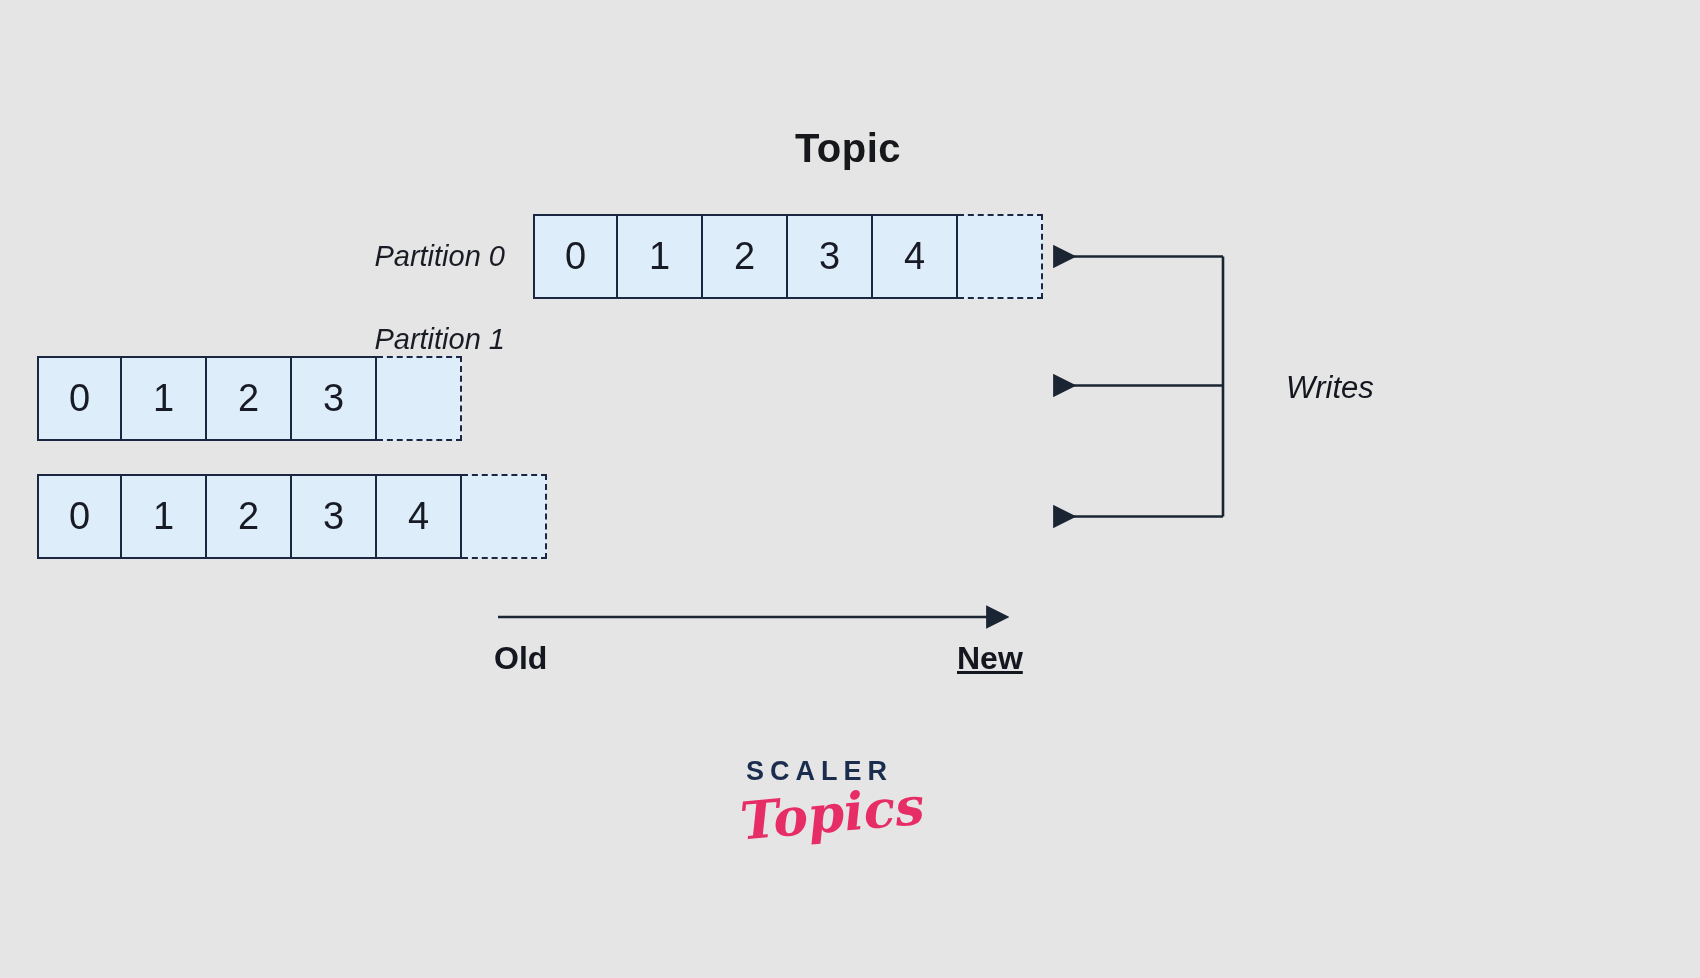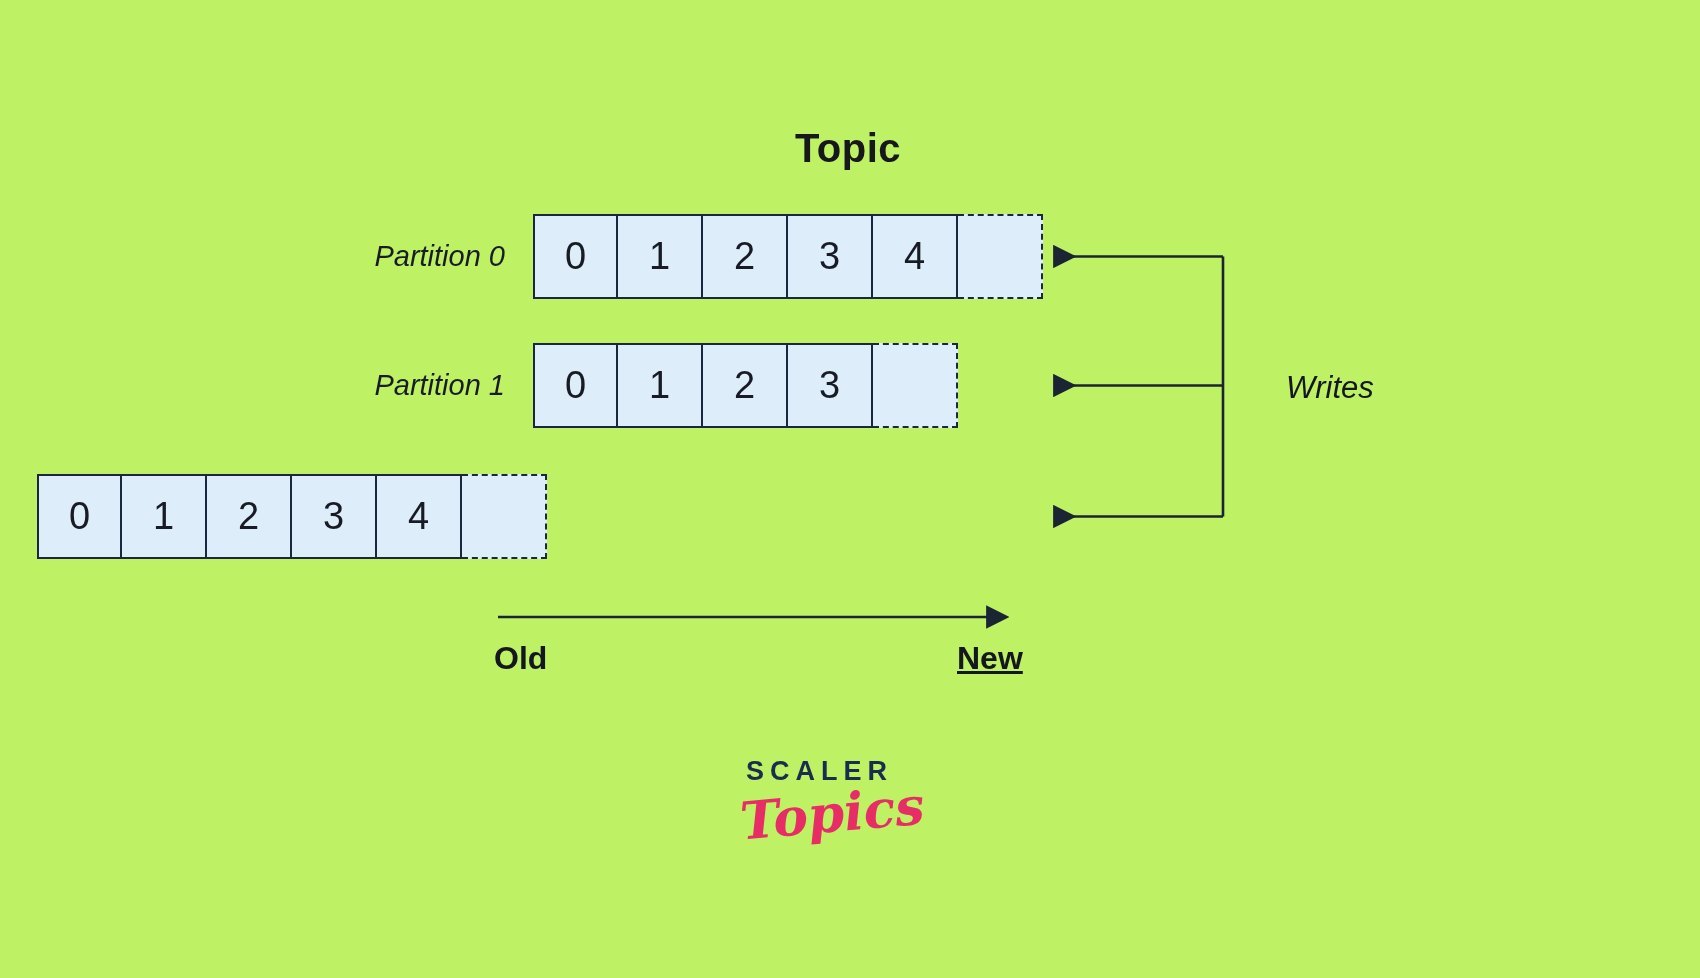--- a/index.html
+++ b/index.html
@@ -7,34 +7,34 @@
     --cell_border:#1b2740;
     --arrow:#1a2433;
     --text:#15181e;
     --logo_navy:#1b2d4e;
     --logo_pink:#e72d66;
   }
   html,body{margin:0;padding:0;background:#ffffff;}
   .canvas{
     position:relative;
     width:1700px;height:978px;
-    background:#bef264;
+    background:#e5e5e5;
     overflow:hidden;
     font-family:"Liberation Sans",sans-serif;
     color:var(--text);
   }
   .title{
     position:absolute;top:126px;left:748px;width:200px;
     text-align:center;
     font-size:40px;font-weight:700;color:#16181c;
     letter-spacing:0.5px;
   }
   .prow{position:absolute;left:0;display:flex;align-items:stretch;height:85px;margin-left:37px;}
   .prow.r0{top:214px;}
-  .prow.r1{top:343px;}
+  .prow.r1{top:323px;flex-direction:column;}
   .prow.r2{top:474px;}
   .plabel{
     width:496px;box-sizing:border-box;padding-right:28px;
     display:flex;align-items:center;justify-content:flex-end;
     font-style:italic;font-size:29px;color:#191c24;
   }
   .cells{display:flex;}
   .cell{
     width:85px;height:85px;box-sizing:border-box;
     background:var(--cell_fill);

